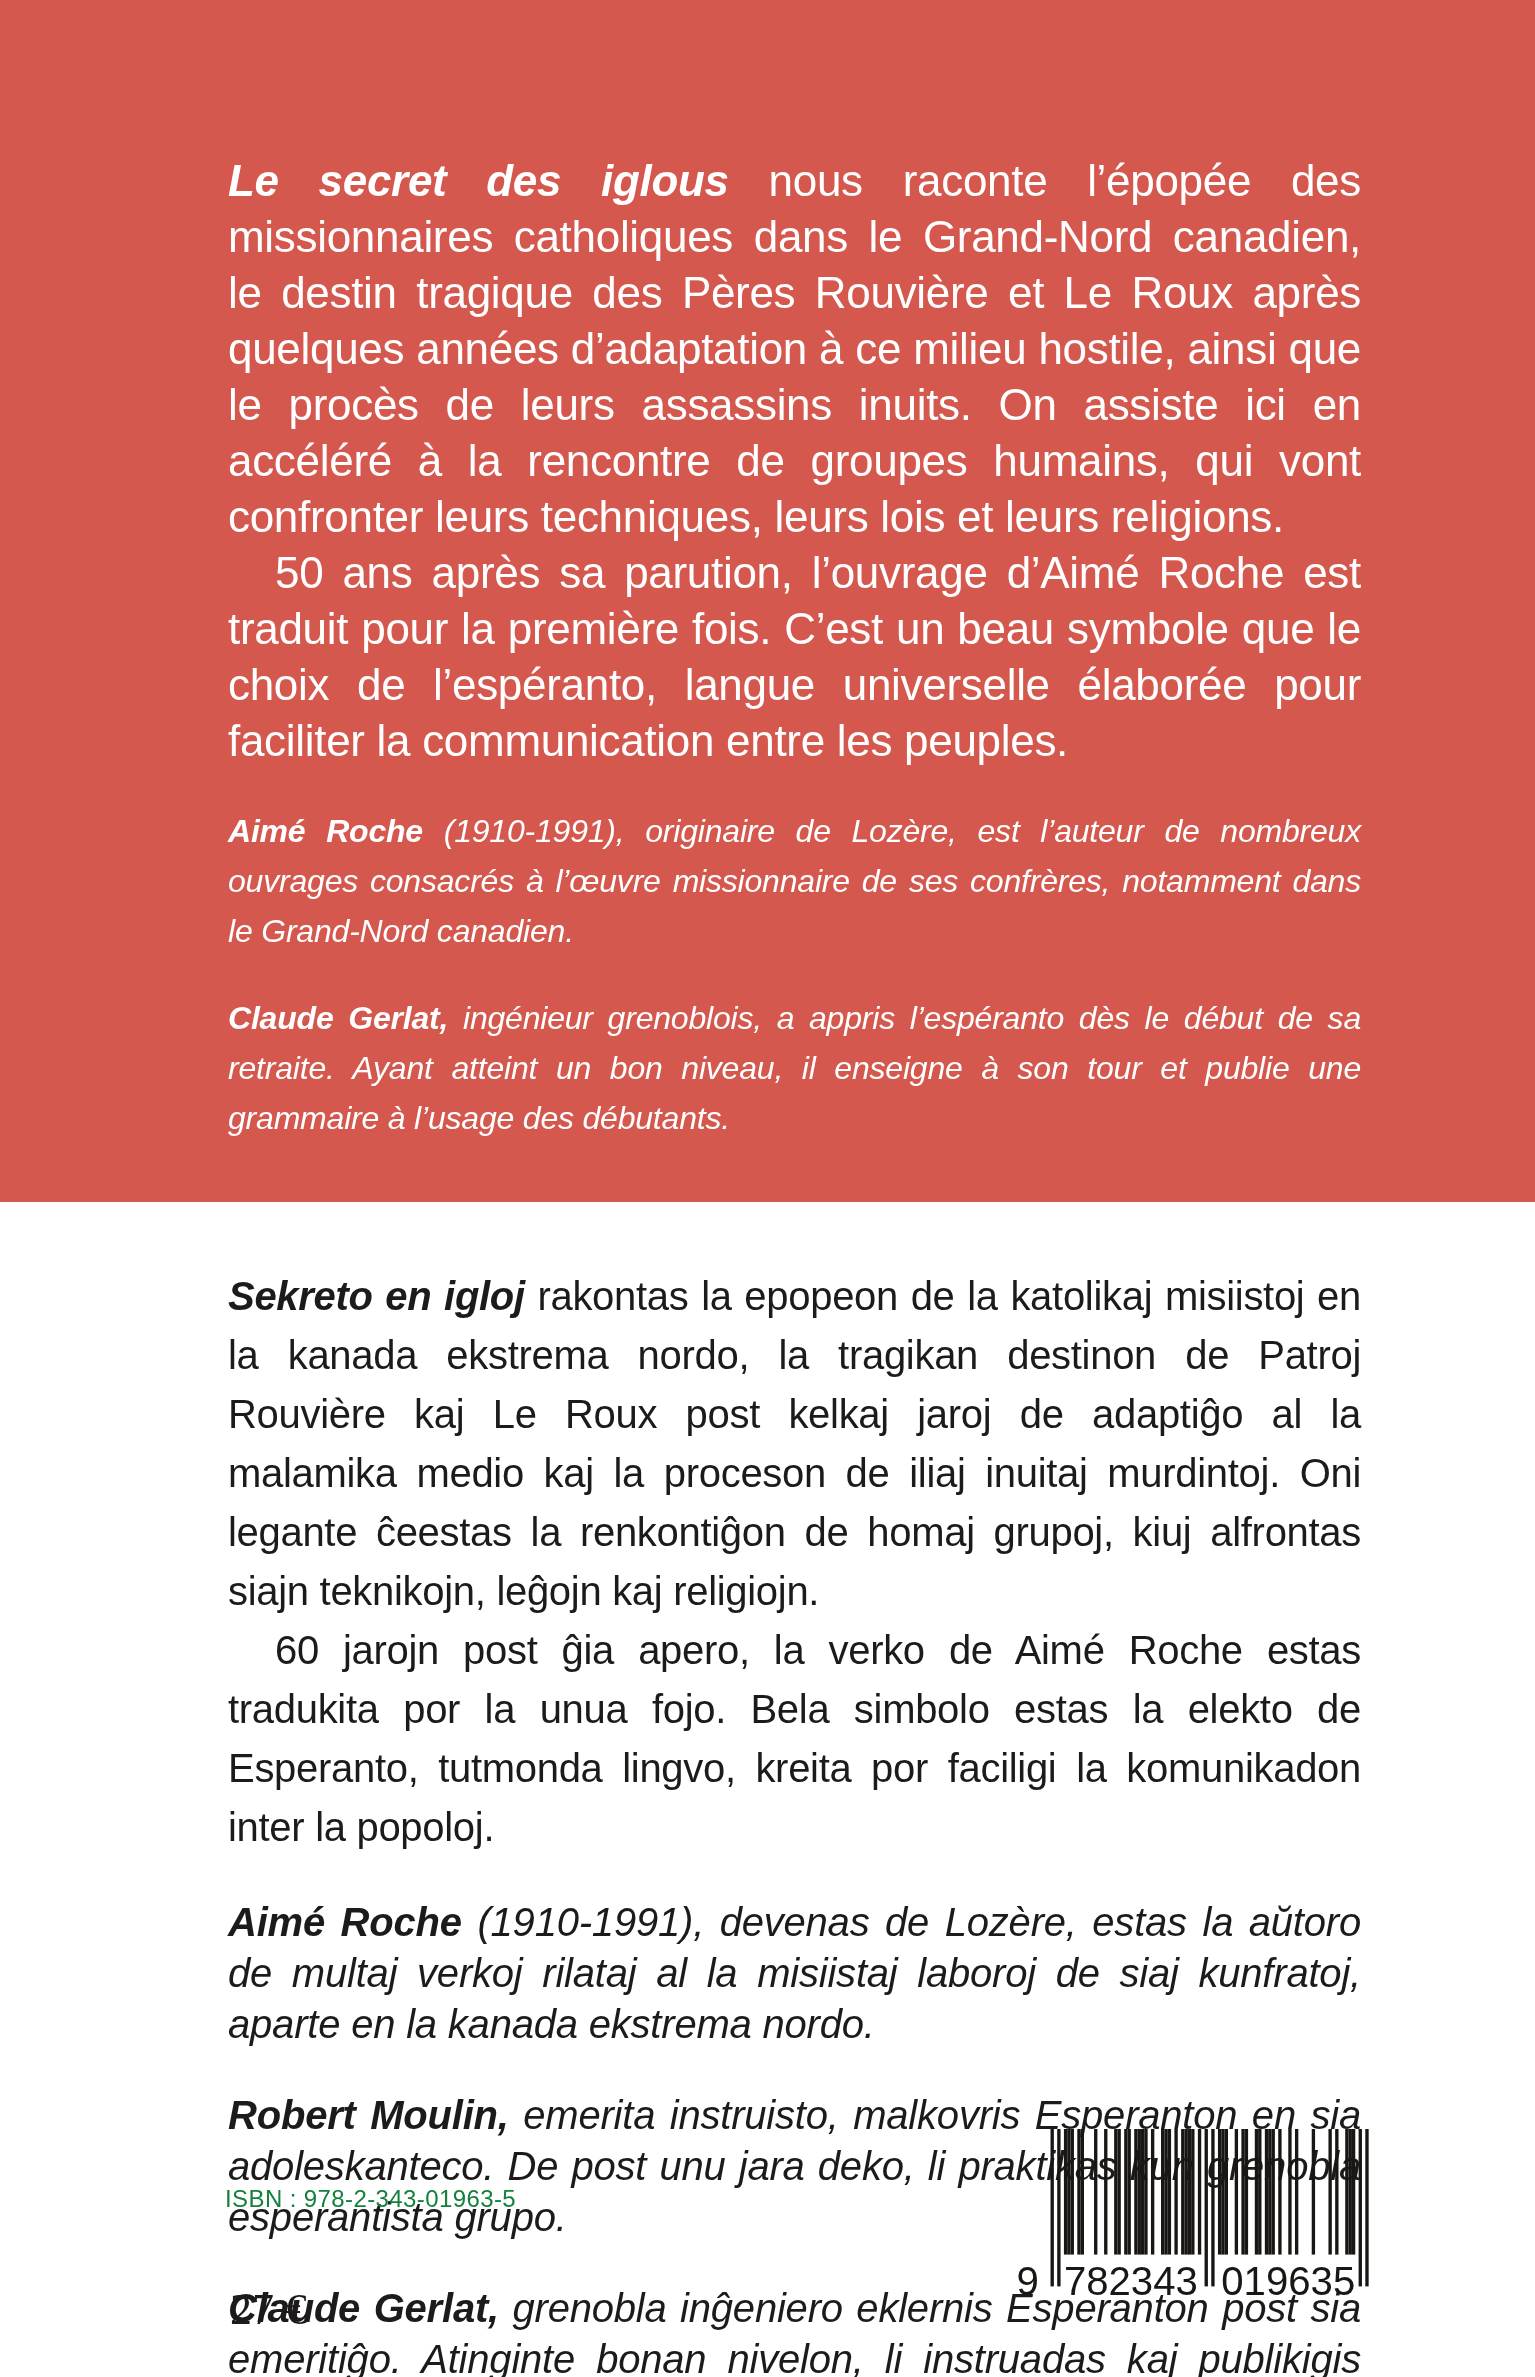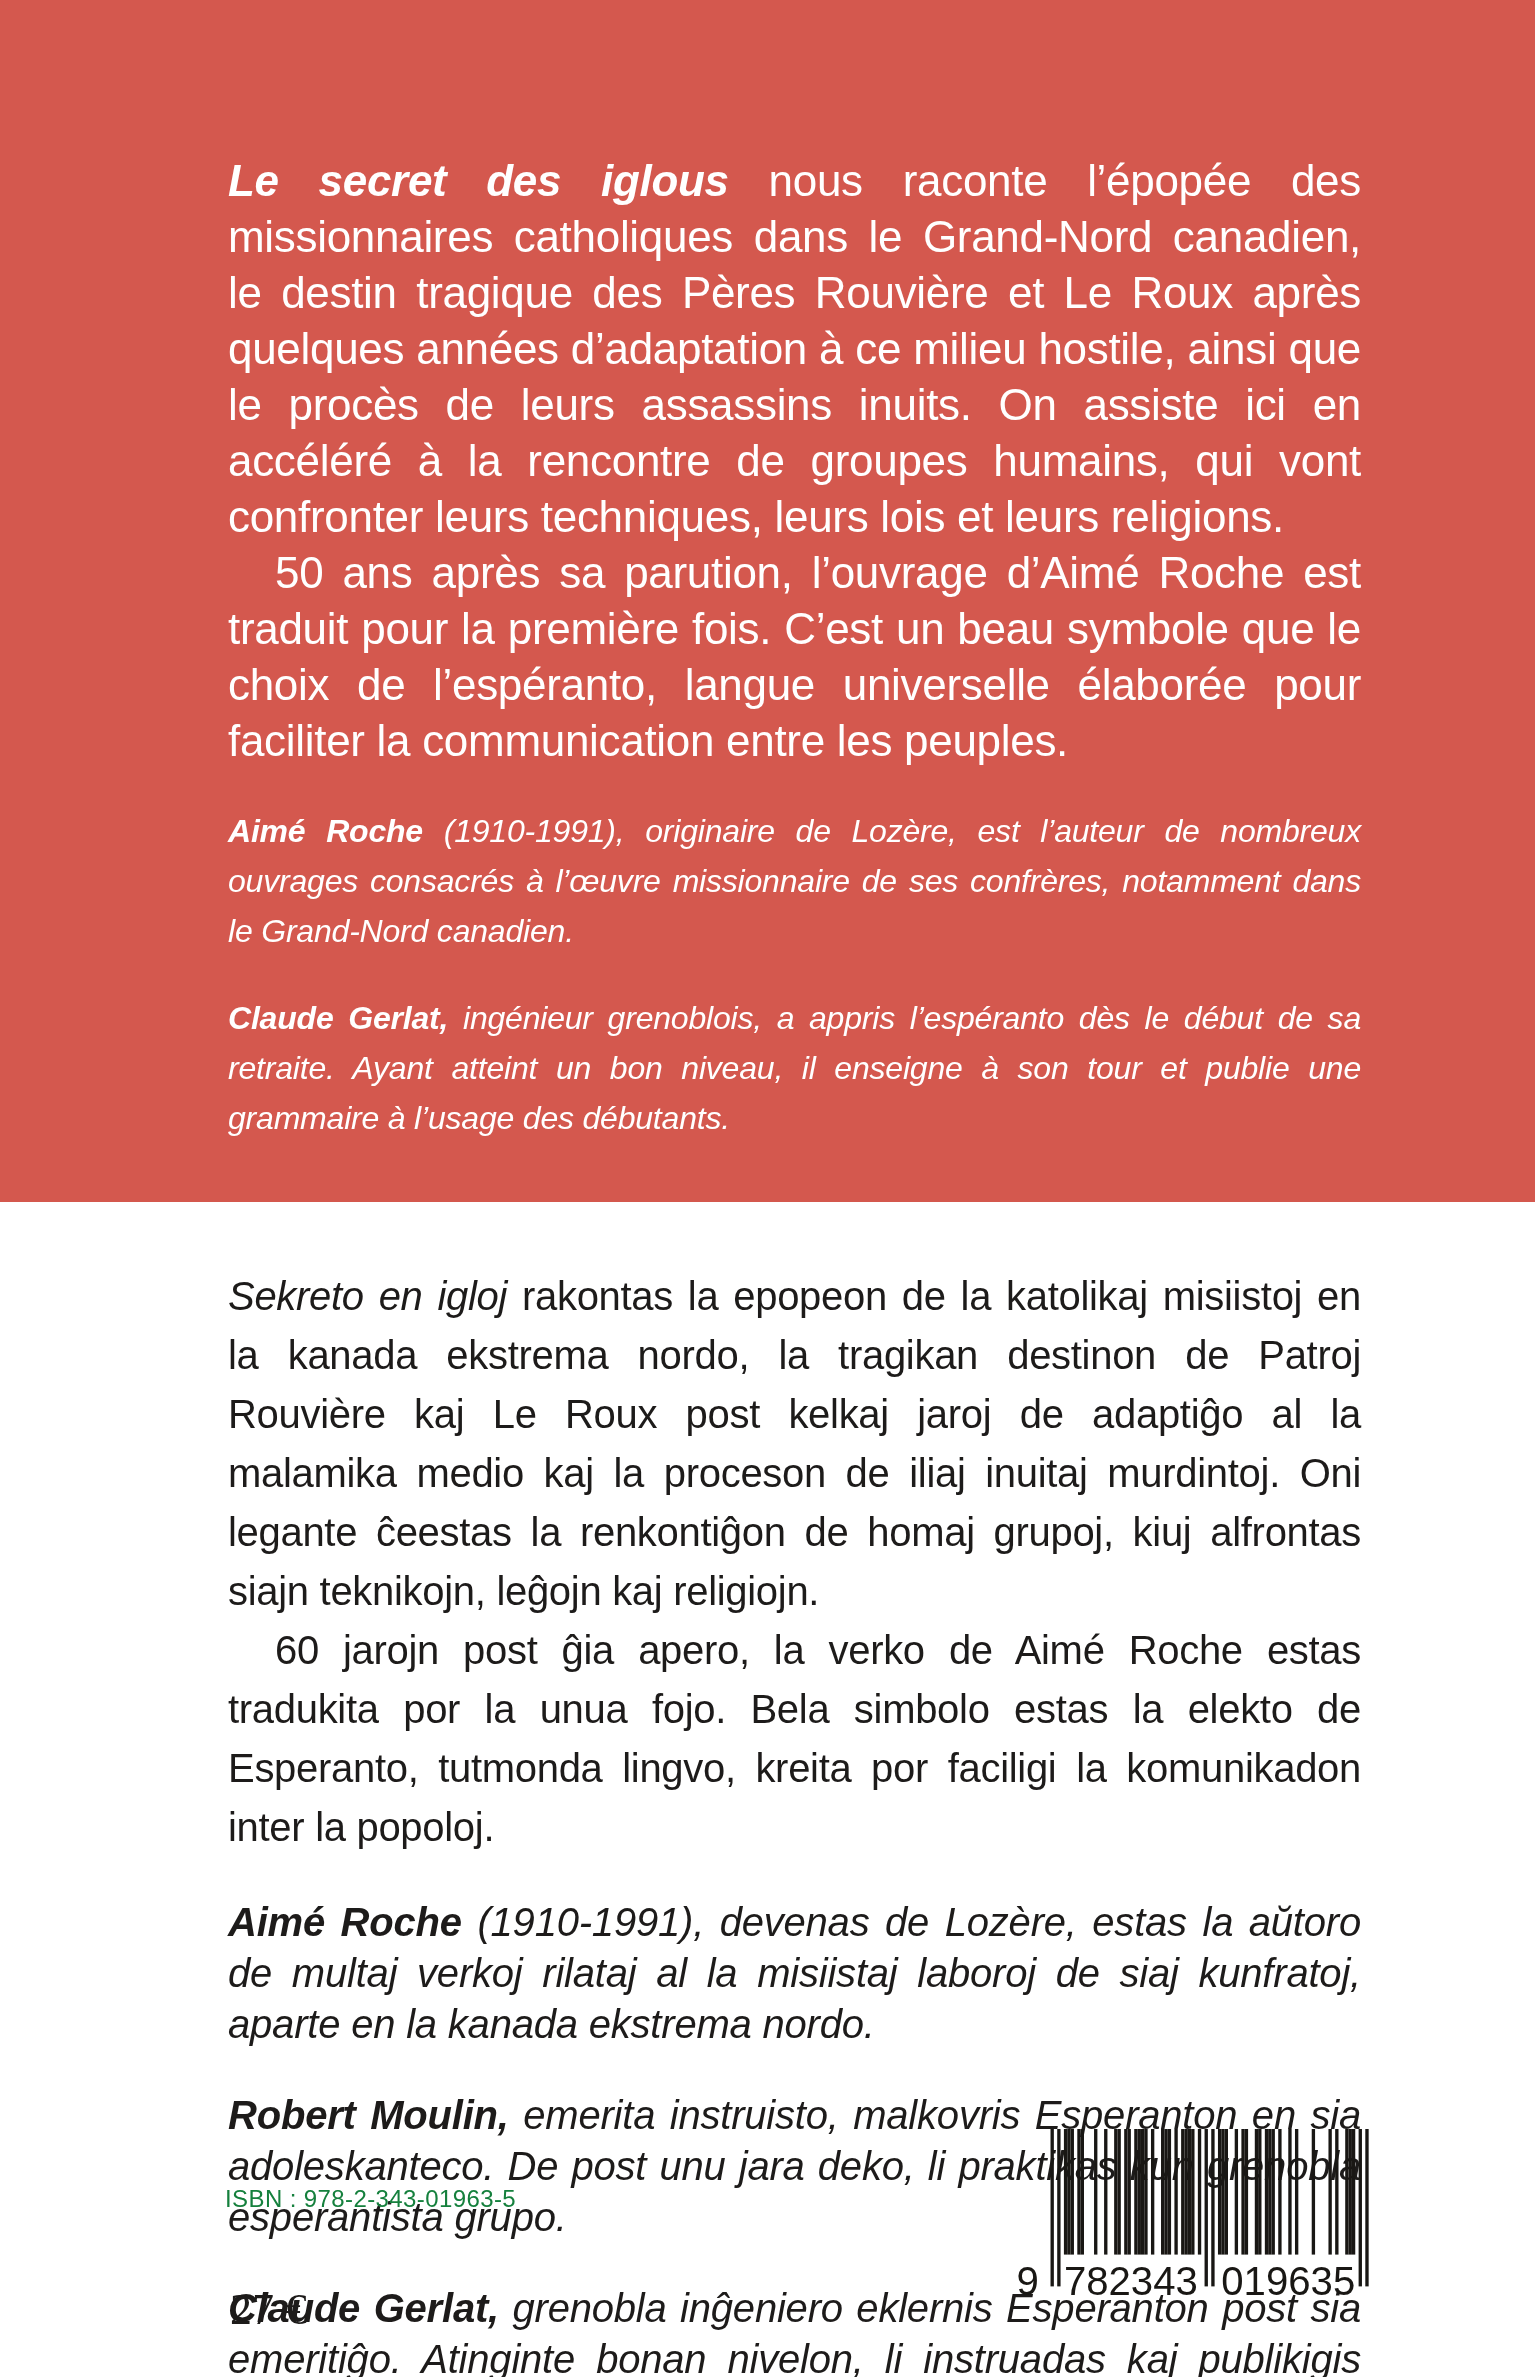--- a/index.html
+++ b/index.html
@@ -28,21 +28,21 @@
   .bio-fr b, .bio-eo b { font-weight:bold; }
   
   .white-panel {
     position:absolute; top:1202px; left:0; width:1535px; height:1175px;
     box-sizing:border-box; padding:65px 174px 0 228px; color:#1d1b1a;
   }
   .para-eo {
     margin:0; font-size:40px; line-height:59px;
     text-align:justify; letter-spacing:-0.3px;
   }
-  .para-eo .lead { font-weight:normal; font-style:italic;margin-top:36px; }
+  .para-eo .lead { font-weight:bold; font-style:italic;margin-top:36px; }
   .bio-eo {
     margin:40px 0 0 0; font-size:40px; line-height:51px;
     font-style:italic; text-align:justify; letter-spacing:-0.2px;
   }
   
   .isbn {
     position:absolute; left:225px; top:2185px;
     font-size:24px; color:#15803d; letter-spacing:0.4px;
   }
   .price {

